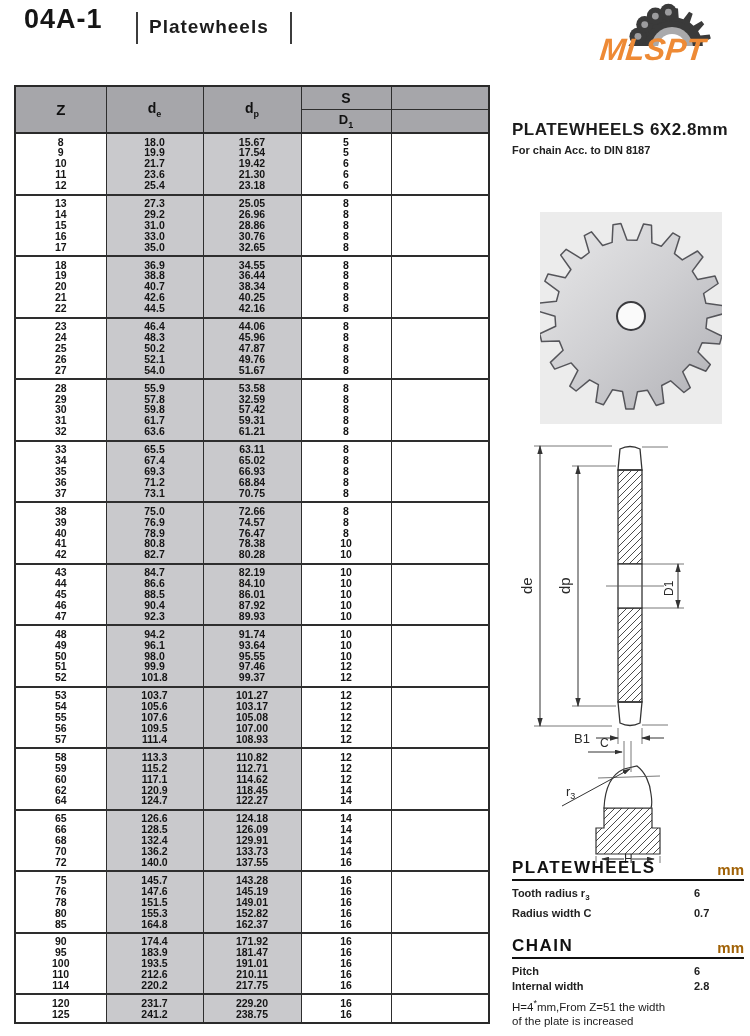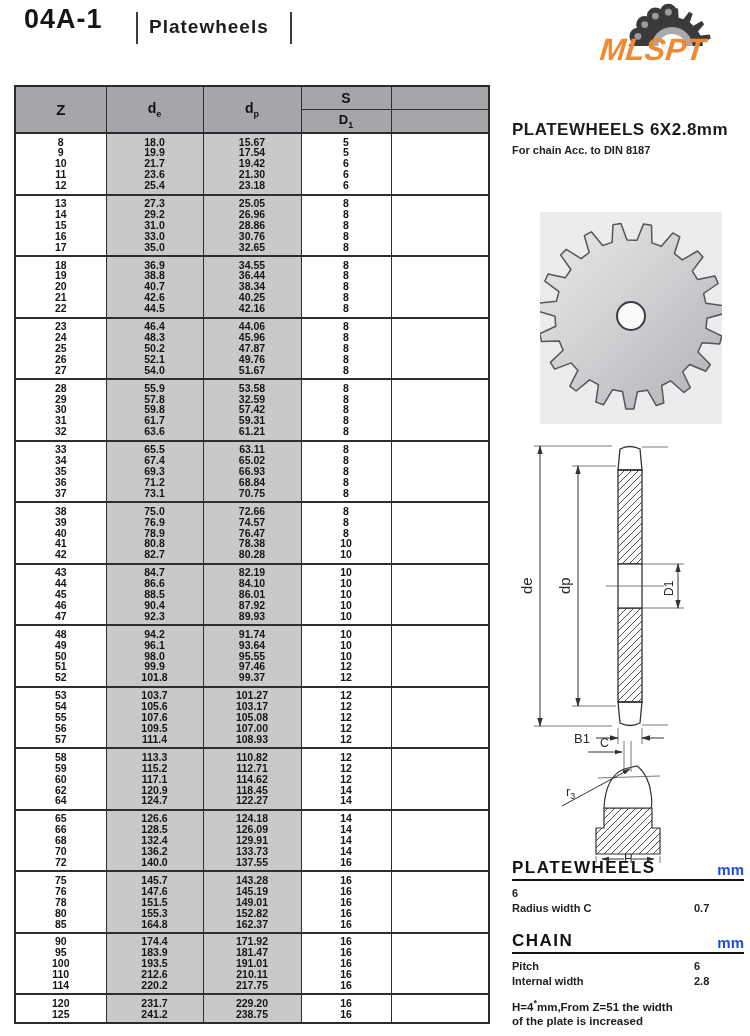--- a/index.html
+++ b/index.html
@@ -42,27 +42,27 @@
 
   .photo{position:absolute;left:540px;top:212px;width:182px;height:212px;background:#ececec;}
 
   .xsec{position:absolute;left:512px;top:436px;}
   .tooth{position:absolute;left:540px;top:736px;}
 
   .specs{position:absolute;left:512px;top:858px;width:232px;}
   .spec-head{display:flex;justify-content:space-between;align-items:flex-end;
              border-bottom:2.5px solid #111;padding-bottom:1px;}
   .spec-head .sh{font-size:17px;font-weight:bold;letter-spacing:1.5px;color:#111;}
-  .spec-head .su{font-size:15px;font-weight:bold;color:#1d4ed8;}
+  .spec-head .su{font-size:15px;font-weight:bold;color:#a16207;}
   .spec-rows{margin-top:5px;}
   .spec-row{display:flex;font-size:11px;font-weight:bold;color:#222;line-height:14.5px;}
   .spec-row .sl{width:182px;}
   .spec-row sub{font-size:8px;}
   .spec-gap{height:16px;}
-  .note{position:absolute;left:512px;top:996px;width:212px;font-size:11.5px;font-weight:bold;
+  .note{position:absolute;left:512px;top:996px;width:212px;font-size:11.5px;font-weight:normal;
         color:#1b1b1b;line-height:14px;}
   .note sup{font-size:9px;}
 
   svg text{font-family:"Liberation Sans",sans-serif;fill:#2a2a2a;}
 </style>
 </head>
 <body>
 
 <div class="hdr-code">04A-1</div>
 <div class="hdr-vbar" style="left:136px;"></div>
@@ -755,20 +755,21 @@
   <text x="84" y="127" font-size="12">H</text>
 </svg>
 
 <div class="specs">
   <div class="spec-head">
     <span class="sh">PLATEWHEELS</span>
     <span class="su">mm</span>
   </div>
   <div class="spec-rows" id="pw-rows">
       <div class="spec-row">
+        <span class="sl">Tooth radius r<sub>3</sub></span>
         <span>6</span>
       </div>
       <div class="spec-row">
         <span class="sl">Radius width C</span>
         <span>0.7</span>
       </div>
     </div>
 
   <div class="spec-gap"></div>
 

